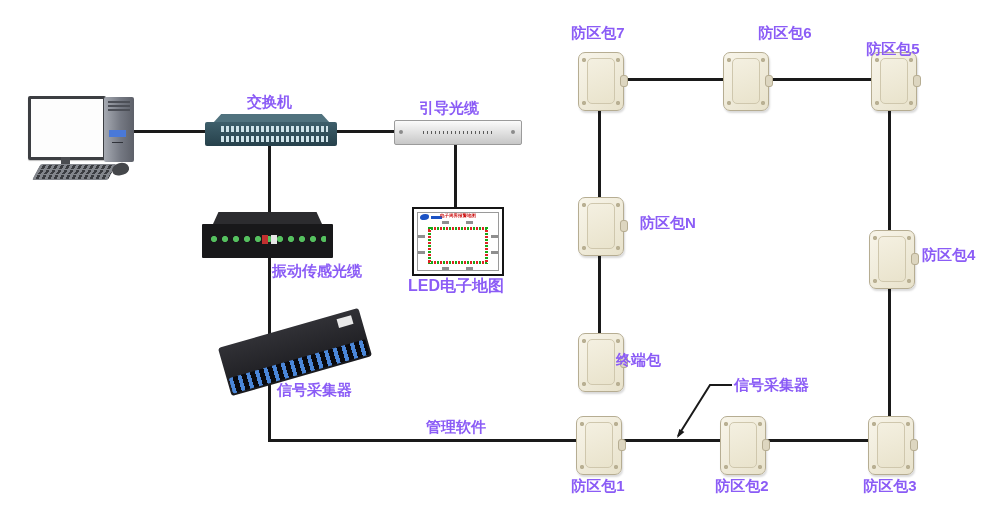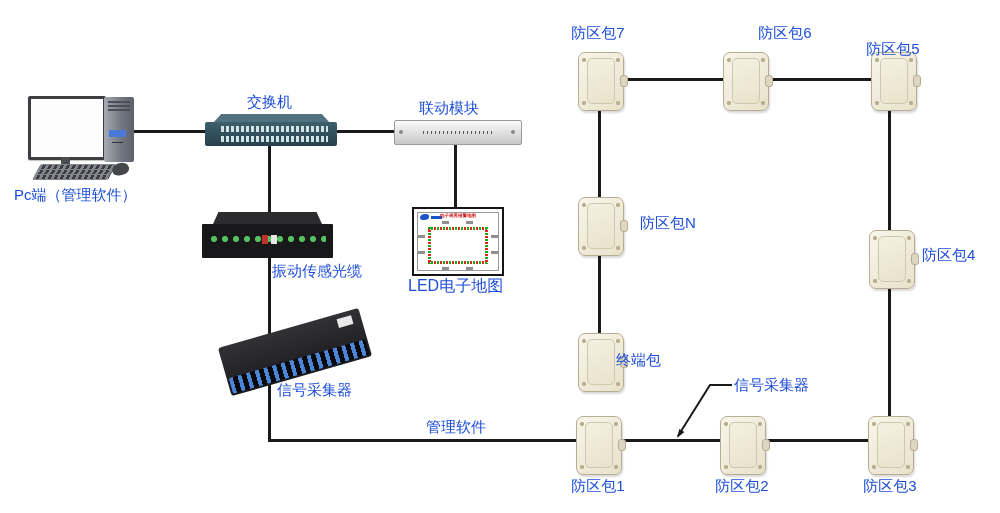--- a/index.html
+++ b/index.html
@@ -3,21 +3,21 @@
 <meta charset="utf-8">
 <style>
   html,body{margin:0;padding:0;background:#fff;}
   #canvas{position:relative;width:1000px;height:513px;background:#fff;overflow:hidden;
           font-family:"Liberation Sans",sans-serif;}
 
   
   .cable{position:absolute;background:#1a1a1a;z-index:1;}
 
   
-  .lbl{position:absolute;font-size:15px;color:#1d4ed8;z-index:4;white-space:nowrap;line-height:18px;}
+  .lbl{position:absolute;font-size:15px;color:#8b5cf6;z-index:4;white-space:nowrap;line-height:18px;font-weight:bold;}
   .lbl-c{width:90px;text-align:center;}
 
   
   .pc-monitor{position:absolute;left:28px;top:96px;width:72px;height:58px;background:#fdfdfd;
     border:3px solid #3c3e42;border-radius:2px;z-index:2;box-shadow:0 1px 1px rgba(0,0,0,.25);}
   .pc-stand{position:absolute;left:61px;top:157px;width:9px;height:8px;background:#4a4c50;z-index:2;}
   .pc-base{position:absolute;left:47px;top:164px;width:37px;height:6px;background:#3c3e42;border-radius:50%;z-index:2;}
   .pc-tower{position:absolute;left:104px;top:97px;width:30px;height:65px;border-radius:2px;z-index:2;
     background:linear-gradient(90deg,#a6aab2,#757983 55%,#5d6069);}
   .pc-tower::before{content:"";position:absolute;left:4px;right:4px;top:4px;height:12px;
@@ -111,27 +111,26 @@
   <div class="cable" style="left:600px;top:78px;width:291px;height:3px"></div>
   <div class="cable" style="left:598px;top:79px;width:3px;height:281px"></div>
   <div class="cable" style="left:888px;top:79px;width:3px;height:362px"></div>
 
   <div class="pc-monitor"></div>
   <div class="pc-stand"></div>
   <div class="pc-base"></div>
   <div class="pc-tower"></div>
   <div class="pc-keyboard"></div>
   <div class="pc-mouse"></div>
-  <div class="lbl" style="left:14px;top:186px">Pc端（管理软件）</div>
 
   <div class="lbl" style="left:247px;top:93px">交换机</div>
   <div class="switch-top"></div>
   <div class="switch-body"></div>
 
-  <div class="lbl" style="left:419px;top:99px">联动模块</div>
+  <div class="lbl" style="left:419px;top:99px">引导光缆</div>
   <div class="module"></div>
 
   <div class="collector-top"></div>
   <div class="collector-body"></div>
   <div class="lbl" style="left:272px;top:262px">振动传感光缆</div>
 
   <div class="ledmap">
     <div class="ledmap-logo"></div>
     <div class="ledmap-title">电子周界报警地图</div>
     <div class="led-rect">

